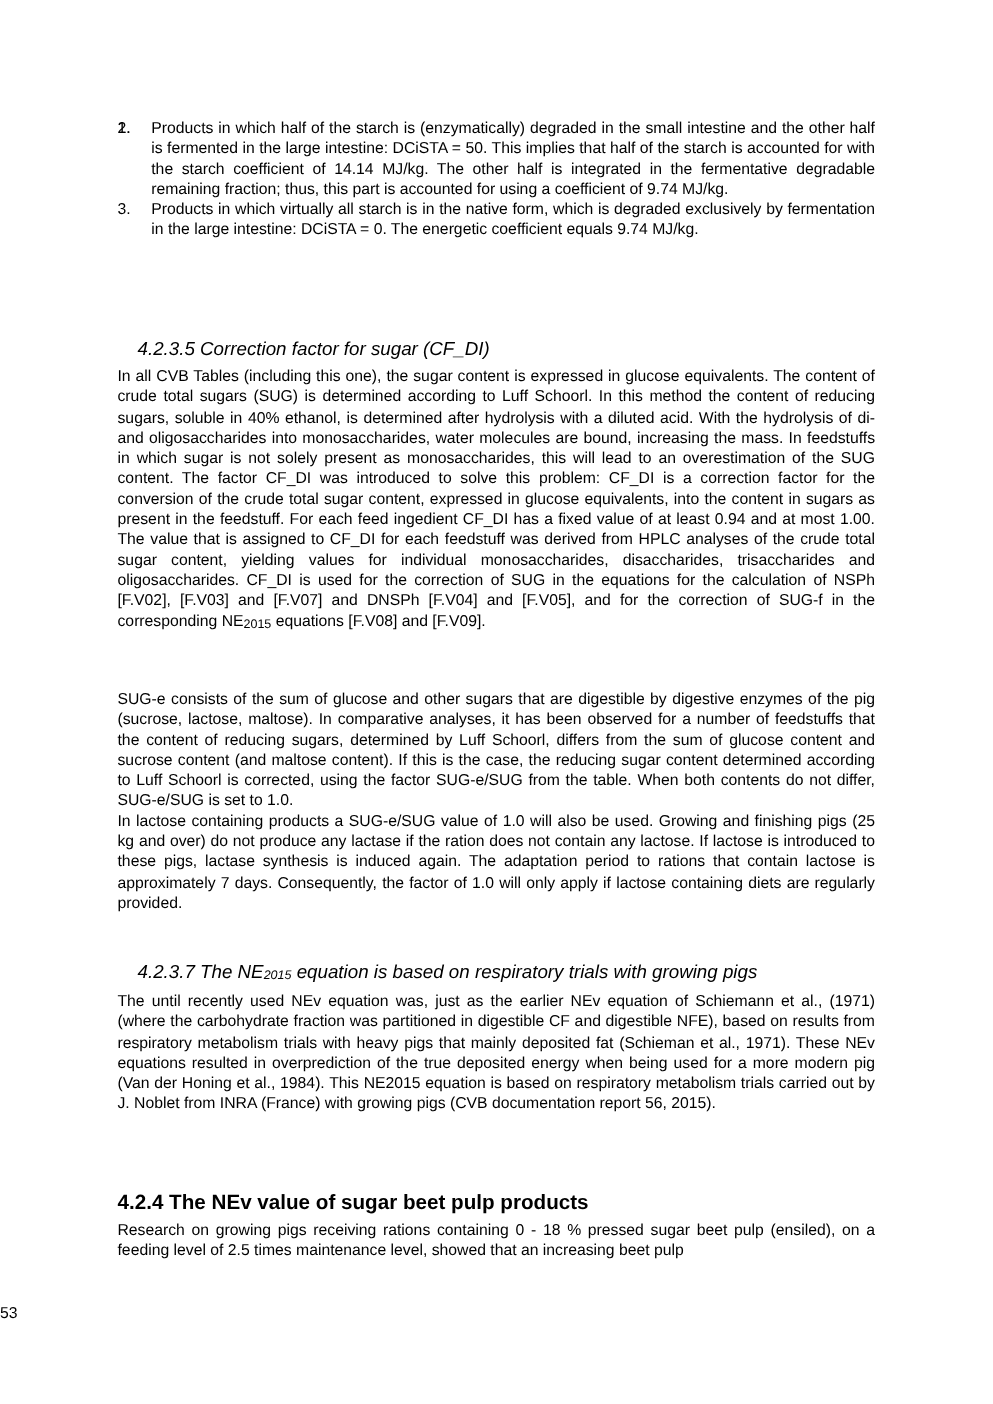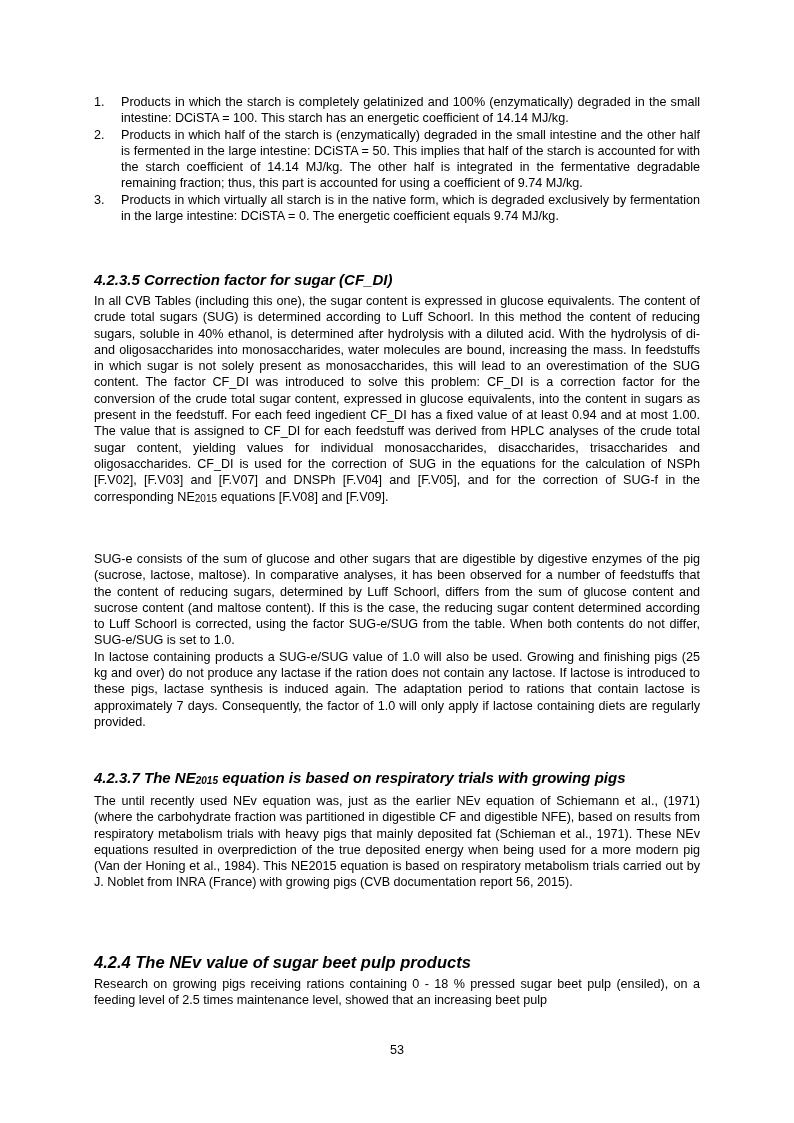--- a/index.html
+++ b/index.html
@@ -3,33 +3,33 @@
 <meta charset="utf-8">
 <style>
   html, body { margin: 0; padding: 0; background: #ffffff; }
   body { width: 794px; height: 1123px; position: relative; overflow: hidden;
          font-family: "Liberation Sans", sans-serif; color: #000; }
   .page { position: absolute; left: 94px; top: 94px; width: 606px; }
   p, li { font-size: 12.6px; line-height: 16.3px; text-align: justify; margin: 0; }
   ol { margin: 0; padding: 0; list-style: none; }
   ol li { position: relative; padding-left: 27px; }
   ol li .num { position: absolute; left: 0; top: 0; }
-  h4 { font-size: 15px; font-style: italic; font-weight: bold; margin: 0 0 4px 0; line-height: 18px; }
-  h3 { font-size: 16.5px; font-weight: bold; margin: 0 0 4px 0; line-height: 19px; font-style: italic; }
+  h4 { font-size: 15px; font-style: italic; font-weight: normal; margin: 0 0 4px 16px; line-height: 18px; }
+  h3 { font-size: 16.5px; font-weight: bold; margin: 0 0 4px 0; line-height: 19px; }
   sub.s { font-size: 10px; vertical-align: baseline; position: relative; top: 1px; }
   .sec { position: absolute; left: 0; width: 606px; }
-  .pagenum { position: absolute; left: 0; width: 794px; top: 1043px; text-align: center; font-size: 12.6px; }
+  .pagenum { position: absolute; left: 0; width: 794px; top: 1043px; text-align: left; font-size: 12.6px; }
 </style>
 </head>
 <body>
 
 <div class="page">
 
   <ol class="sec" style="top:0px;">
-    <li><span class="num">1.</span><span>Products in which the starch is completely gelatinized and 100% (enzymatically) degraded in the small intestine: DCiSTA = 100. This starch has an energetic coefficient of 14.14 MJ/kg.</span></li>
+    <li><span class="num">1.</span></li>
     <li><span class="num">2.</span><span>Products in which half of the starch is (enzymatically) degraded in the small intestine and the other half is fermented in the large intestine: DCiSTA = 50.  This implies that half of the starch is accounted for with the starch coefficient of 14.14 MJ/kg. The other half is integrated in the fermentative degradable remaining fraction; thus, this part is accounted for using a coefficient of 9.74 MJ/kg.</span></li>
     <li><span class="num">3.</span><span>Products in which virtually all starch is in the native form, which is degraded exclusively by fermentation in the large intestine: DCiSTA = 0. The energetic coefficient equals 9.74 MJ/kg.</span></li>
   </ol>
 
   <div class="sec" style="top:177px;">
     <h4>4.2.3.5  Correction factor for sugar (CF_DI)</h4>
     <p><span>In all CVB Tables (including this one), the sugar content is expressed in glucose equivalents. The content of crude total sugars (SUG) is determined according to Luff Schoorl. In this method the content of reducing sugars, soluble in 40% ethanol, is determined after hydrolysis with a diluted acid. With the hydrolysis of di- and oligosaccharides into monosaccharides, water molecules are bound, increasing the mass. In feedstuffs in which sugar is not solely present as monosaccharides, this will lead to an overestimation of the SUG content. The factor CF_DI was introduced to solve this problem: CF_DI is a correction factor for the conversion of the crude total sugar content, expressed in glucose equivalents, into the content in sugars as present in the feedstuff. For each feed ingedient CF_DI has a fixed value of at least 0.94 and at most 1.00. The value that is assigned to CF_DI for each feedstuff was derived from HPLC analyses of the crude total sugar content, yielding values for individual monosaccharides, disaccharides, trisaccharides and oligosaccharides. CF_DI is used for the correction of SUG in the equations for the calculation of NSPh [F.V02], [F.V03] and [F.V07] and DNSPh [F.V04] and [F.V05], and for the correction of SUG-f in the corresponding NE</span><sub class="s">2015</sub><span> equations [F.V08] and [F.V09].</span></p>
   </div>
 
   <div class="sec" style="top:457px;">

